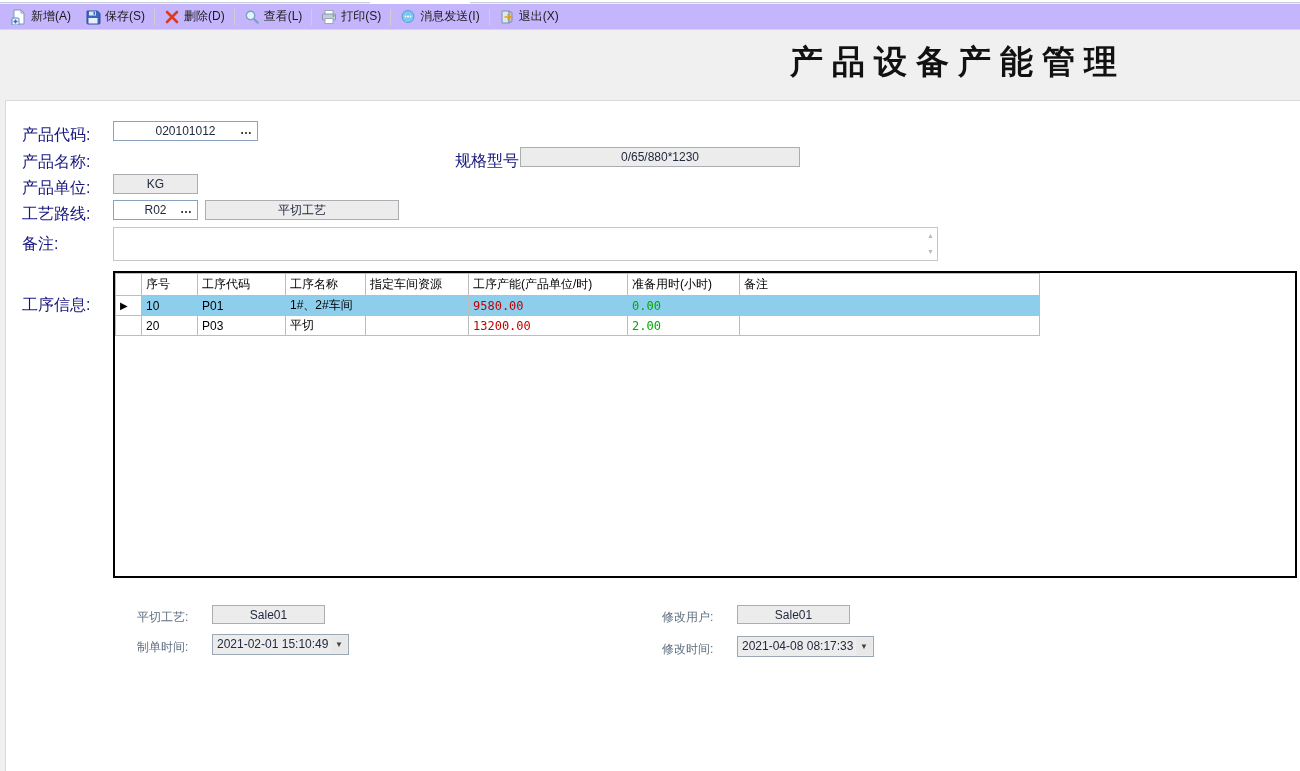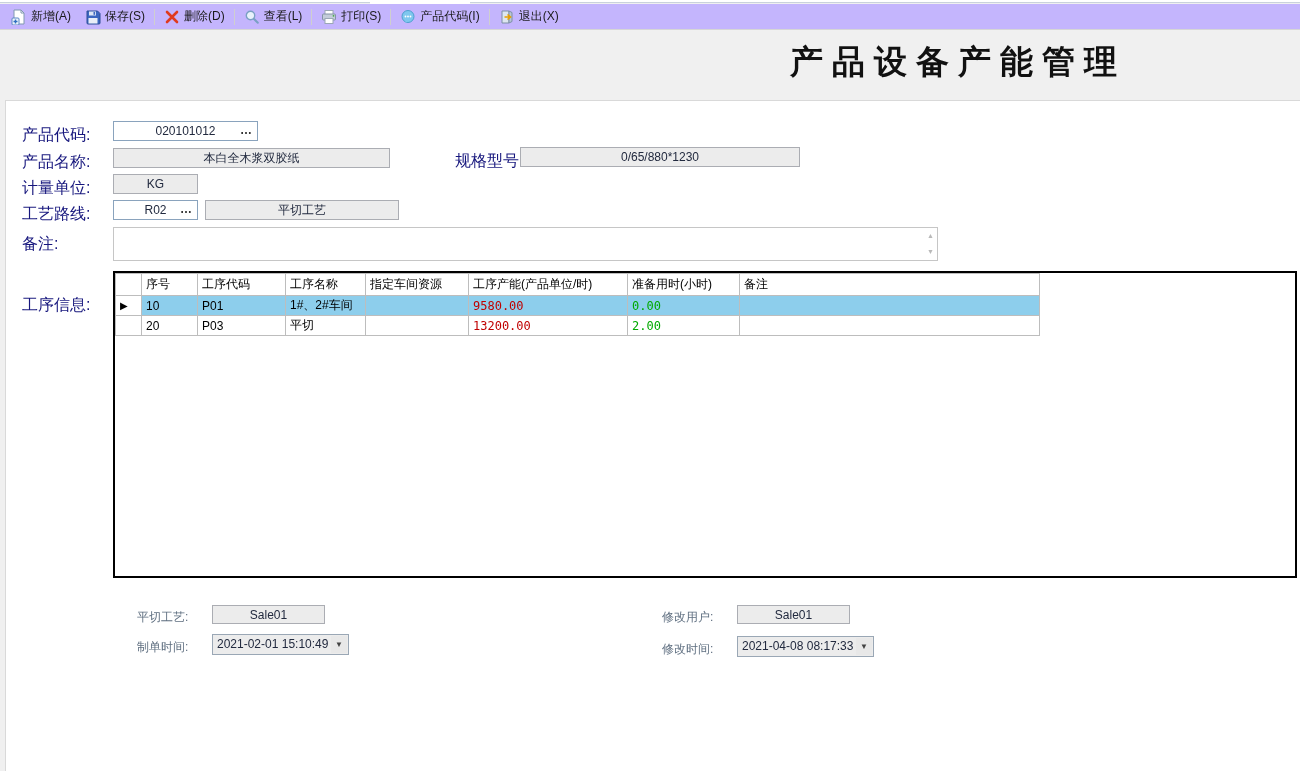--- a/index.html
+++ b/index.html
@@ -132,21 +132,21 @@
     <div class="tb-btn">
       <span class="tb-ic">
         <svg viewBox="0 0 16 16" width="16" height="16">
             <circle cx="8" cy="7.5" r="6" fill="#7ec7ee" stroke="#4d9fd0"></circle>
             <path d="M5 13.8l1-2.6 3 1z" fill="#7ec7ee"></path>
             <circle cx="5.5" cy="7.5" r="0.9" fill="#fff"></circle>
             <circle cx="8" cy="7.5" r="0.9" fill="#fff"></circle>
             <circle cx="10.5" cy="7.5" r="0.9" fill="#fff"></circle>
           </svg>
       </span>
-      <span>产品代码(I)</span>
+      <span>消息发送(I)</span>
     </div>
     <div class="tb-sep"></div>
     <div class="tb-btn">
       <span class="tb-ic">
         <svg viewBox="0 0 16 16" width="16" height="16">
             <path d="M3 2h7v12H3z" fill="#dde6f0" stroke="#7c8fa6"></path>
             <path d="M10 2l3 1.5v9L10 14z" fill="#b8c6d8" stroke="#7c8fa6"></path>
             <path d="M5.5 8h5M8.5 5.5L11.5 8l-3 2.5" stroke="#e8a000" stroke-width="1.6" fill="none"></path>
           </svg>
       </span>
@@ -155,31 +155,28 @@
   </div>
 
   <div class="titleband"></div>
   <div class="pagetitle">产品设备产能管理</div>
 
   <div class="panel"></div>
 
   <div class="flabel" style="left:22px; top:125px;">产品代码:</div>
   <div class="flabel" style="left:22px; top:152px;">产品名称:</div>
   <div class="flabel" style="left:455px; top:151px;">规格型号:</div>
-  <div class="flabel" style="left:22px; top:178px;">计量单位:</div>
+  <div class="flabel" style="left:22px; top:178px;">产品单位:</div>
   <div class="flabel" style="left:22px; top:204px;">工艺路线:</div>
   <div class="flabel" style="left:22px; top:234px;">备注:</div>
   <div class="flabel" style="left:22px; top:295px;">工序信息:</div>
 
   <div class="field editable" style="left:113px; top:121px; width:145px;">
     <span>020101012</span>
     <span class="dots">…</span>
-  </div>
-  <div class="field" style="left:113px; top:148px; width:277px;">
-    <span>本白全木浆双胶纸</span>
   </div>
   <div class="field" style="left:520px; top:147px; width:280px;">
     <span>0/65/880*1230</span>
   </div>
   <div class="field" style="left:113px; top:174px; width:85px;">
     <span>KG</span>
   </div>
   <div class="field editable" style="left:113px; top:200px; width:85px;">
     <span>R02</span>
     <span class="dots">…</span>

